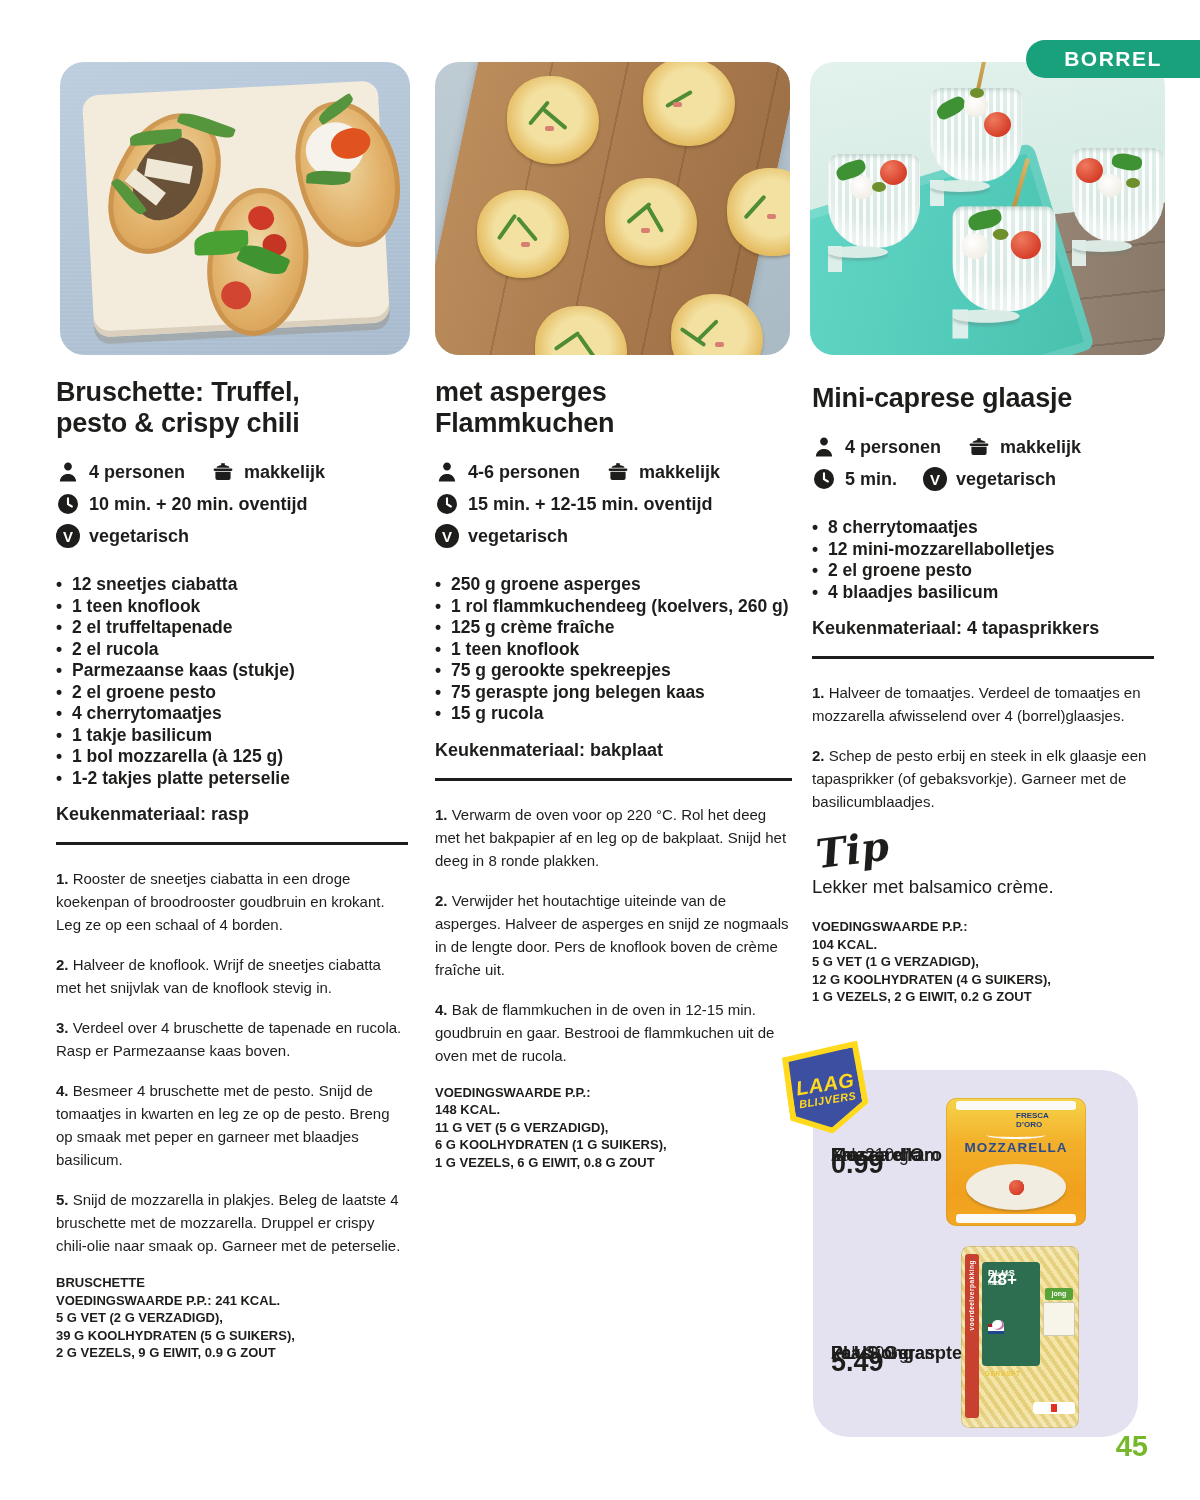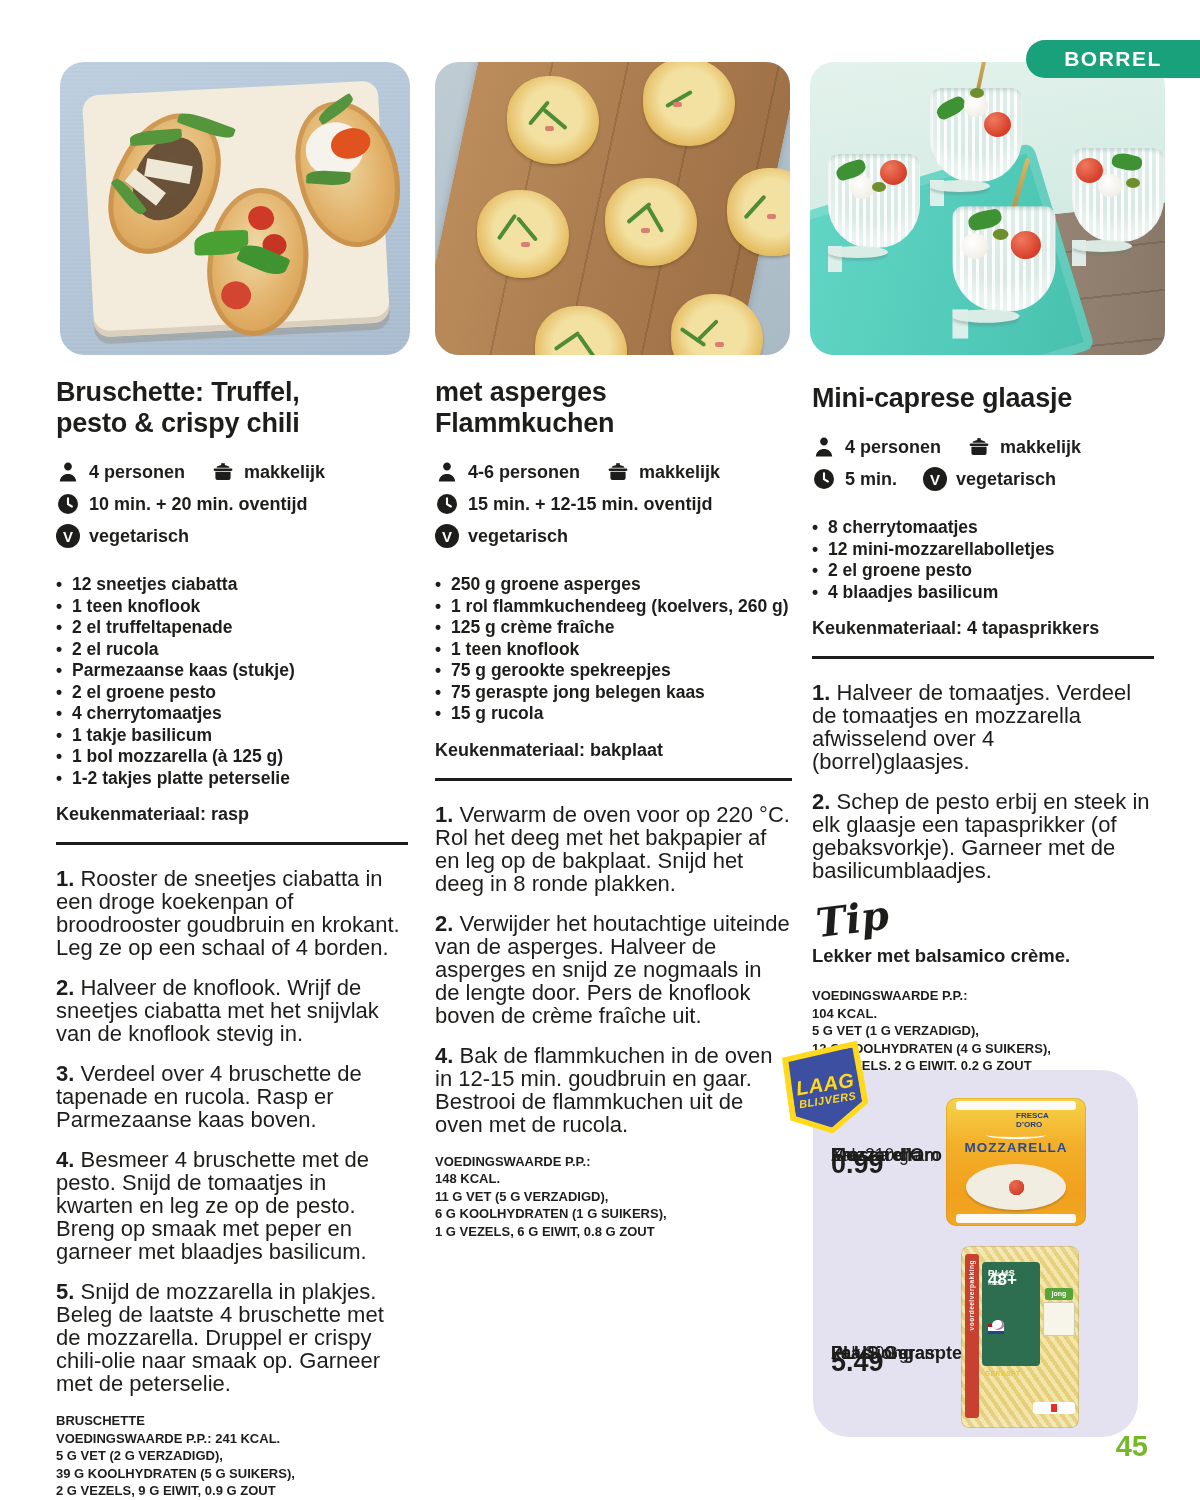--- a/index.html
+++ b/index.html
@@ -68,27 +68,27 @@
   .icn{width:24px;height:24px;flex:0 0 24px;}
   .icn svg{display:block;width:24px;height:24px;fill:#1d1d1b;}
   .vcirc{width:24px;height:24px;border-radius:50%;background:#1d1d1b;color:#fff;font-weight:bold;
      font-size:15px;display:flex;align-items:center;justify-content:center;flex:0 0 24px;}
   .ings{list-style:none;margin:22px 0 0;padding:0;}
   .ings li{position:relative;padding-left:16px;font-weight:bold;font-size:17.5px;line-height:21.5px;}
   .ings li::before{content:"•";position:absolute;left:0;}
   .equip{margin-top:15px;font-weight:bold;font-size:18px;}
   .rule{margin-top:17px;height:3px;background:#1d1d1b;border:0;}
   .steps{margin-top:22px;}
-  .step{margin:0 0 17px;font-size:22px;line-height:23px;}
+  .step{margin:0 0 17px;font-size:15px;line-height:23px;}
   .step b{font-weight:bold;}
   .nut{margin-top:14px;font-weight:bold;font-size:13px;line-height:17.5px;}
   .nut div{white-space:nowrap;}
   .tipword{font-family:"DejaVu Serif",serif;font-style:italic;font-size:40px;line-height:40px;
      width:fit-content;transform:rotate(-7deg);margin:12px 0 4px 4px;font-weight:bold;}
-  .tiptext{font-weight:bold;font-size:18.5px;margin-top:6px;}
+  .tiptext{font-weight:normal;font-size:18.5px;margin-top:6px;}
   
   #promo{position:absolute;left:813px;top:1070px;width:325px;height:367px;background:#e4e2f1;
      border-radius:36px;z-index:2;}
   #promo *{position:absolute;}
   #badge{position:absolute;left:786px;top:1046px;width:80px;height:88px;z-index:6;transform:rotate(-9deg);}
   .shield-o{position:absolute;inset:0;background:#ffd91c;
      clip-path:polygon(2% 6%,98% 0%,100% 72%,50% 100%,0% 78%);}
   .shield-i{position:absolute;left:6px;top:6px;right:6px;bottom:6px;background:#3d4fa1;
      clip-path:polygon(2% 6%,98% 0%,100% 72%,50% 100%,0% 78%);display:flex;flex-direction:column;
      align-items:center;justify-content:center;}

